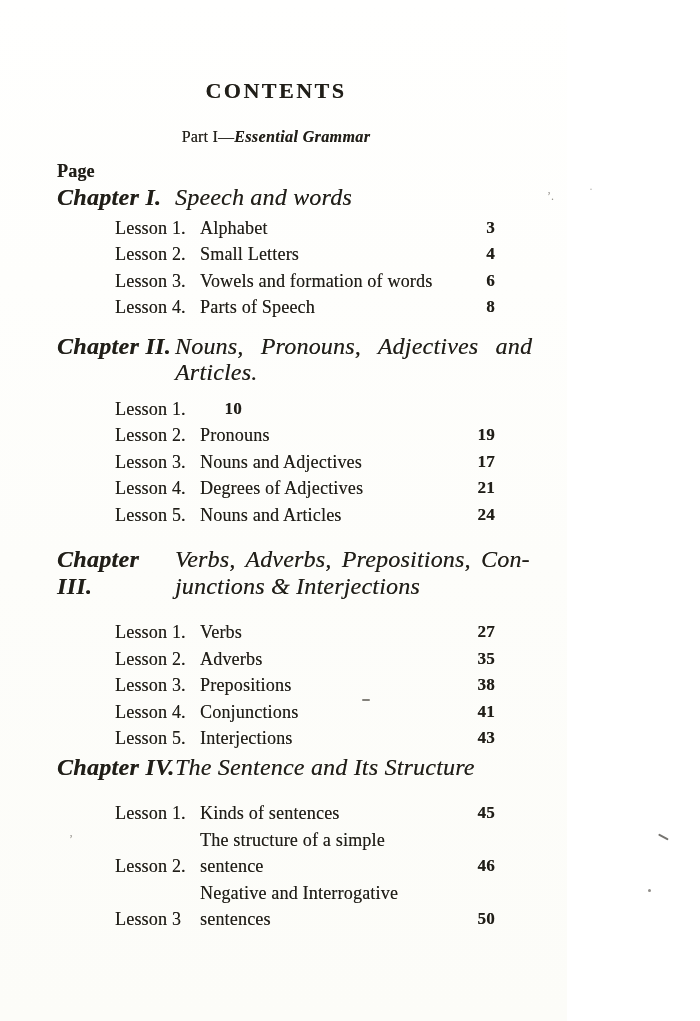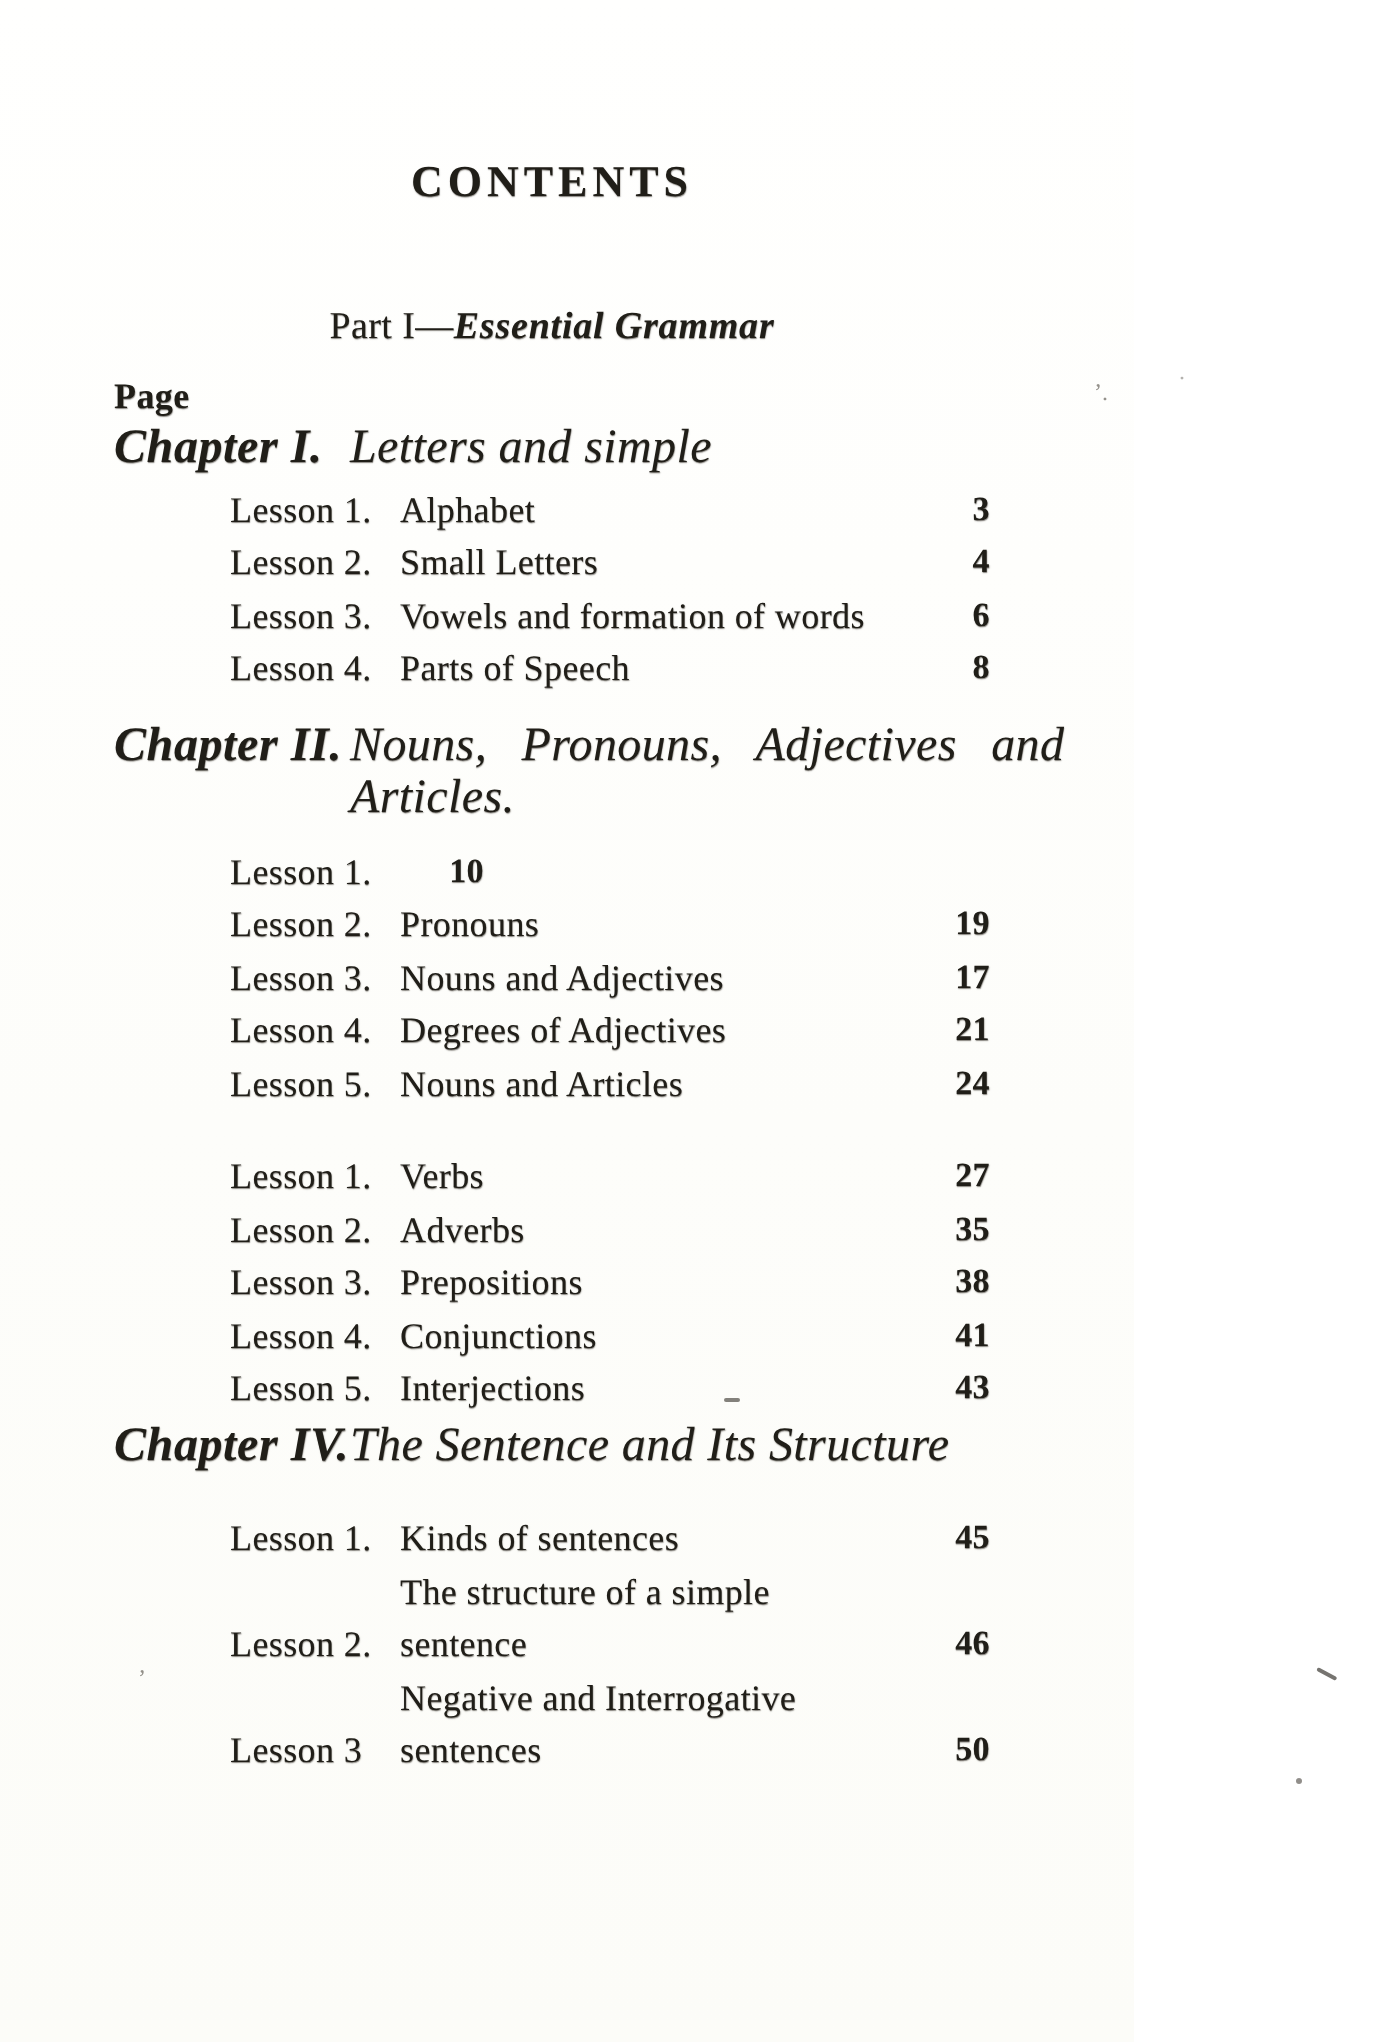--- a/index.html
+++ b/index.html
@@ -32,22 +32,22 @@
   }
   .contents-heading {
     margin: 0;
     font-size: 22px;
     line-height: 26px;
     font-weight: 700;
     letter-spacing: 2.5px;
     text-align: center;
   }
   .part-line {
-    margin-top: 47px;
-    font-size: 19px;
+    margin-top: 20px;
+    font-size: 16px;
     line-height: 26px;
     text-align: center;
   }
   .part-line .part-title {
     font-style: italic;
     font-weight: 700;
     letter-spacing: 0.4px;
   }
   .page-col-label {
     margin-top: 8px;
@@ -145,21 +145,21 @@
       <span>Part I—</span><span class="part-title">Essential Grammar</span>
     </div>
 
     <div class="page-col-label">Page</div>
 
     <div id="chapters">
         <section class="chapter">
           <div class="chapter-head">
             <span class="chapter-label">Chapter I.</span>
             <div class="chapter-title">
-              <div class="title-line">Letters and simple</div>
+              <div class="title-line">Speech and words</div>
             </div>
           </div>
           <div class="lessons">
             <div class="lesson-row">
               <span class="lesson-label">Lesson 1.</span>
               <span class="lesson-title">Alphabet</span>
               <span class="lesson-page">3</span>
             </div>
             <div class="lesson-row">
               <span class="lesson-label">Lesson 2.</span>
@@ -207,20 +207,27 @@
               <span class="lesson-page">21</span>
             </div>
             <div class="lesson-row">
               <span class="lesson-label">Lesson 5.</span>
               <span class="lesson-title">Nouns and Articles</span>
               <span class="lesson-page">24</span>
             </div>
           </div>
         </section>
         <section class="chapter">
+          <div class="chapter-head">
+            <span class="chapter-label">Chapter III.</span>
+            <div class="chapter-title">
+              <div class="title-line">Verbs, Adverbs, Prepositions, Con-</div>
+              <div class="title-line">junctions &amp; Interjections</div>
+            </div>
+          </div>
           <div class="lessons">
             <div class="lesson-row">
               <span class="lesson-label">Lesson 1.</span>
               <span class="lesson-title">Verbs</span>
               <span class="lesson-page">27</span>
             </div>
             <div class="lesson-row">
               <span class="lesson-label">Lesson 2.</span>
               <span class="lesson-title">Adverbs</span>
               <span class="lesson-page">35</span>

